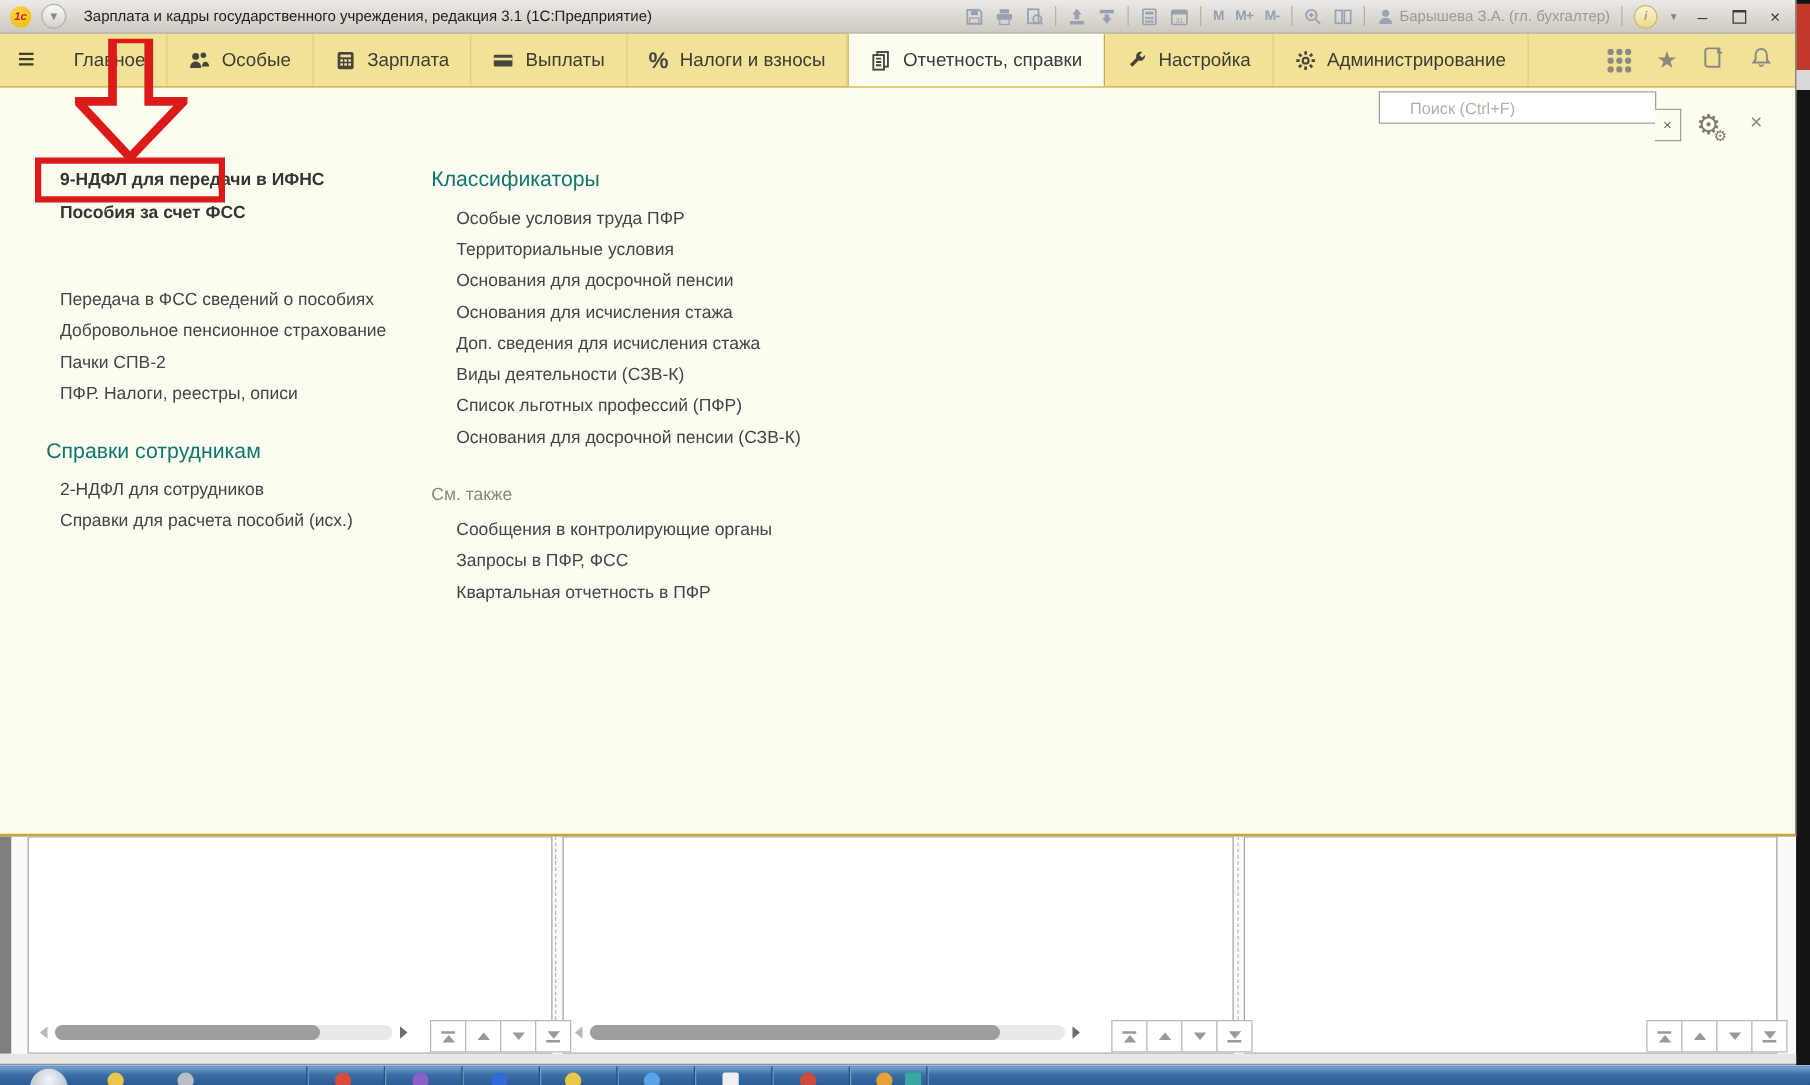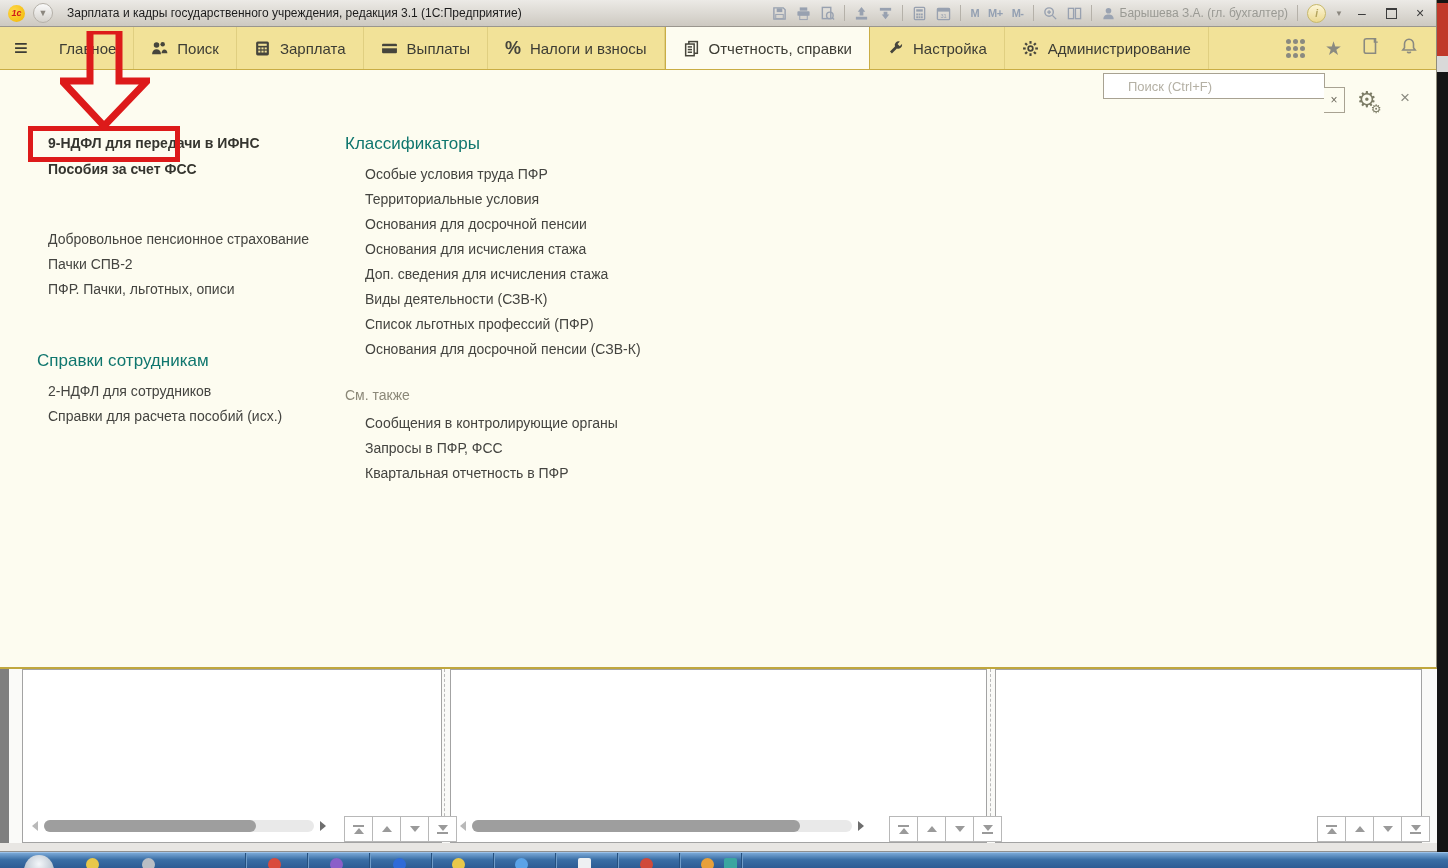--- a/index.html
+++ b/index.html
@@ -304,21 +304,21 @@
       </div>
     <div class="tab">
       <span class="ticon">
           <svg viewBox="0 0 16 16" fill="currentColor">
             <circle cx="5.2" cy="4.8" r="2.6"></circle>
             <circle cx="11" cy="4" r="2.1"></circle>
             <path d="M1 13.5c0-3.2 2-4.8 4.2-4.8s4.2 1.6 4.2 4.8z"></path>
             <path d="M9.8 12.5c.4-2.4 1.4-3.6 2.6-3.6 1.8 0 3 1.6 3 3.6z"></path>
           </svg>
         </span>
-      <span>Поиск</span>
+      <span>Особые</span>
       </div>
     <div class="tab">
       <span class="ticon">
           <svg viewBox="0 0 16 16" fill="currentColor">
             <rect x="2" y="1.5" width="12" height="13" rx="1.5"></rect>
             <g fill="#f2e298">
               <rect x="4" y="3.5" width="8" height="2"></rect>
               <rect x="4" y="7" width="2" height="1.8"></rect>
               <rect x="7" y="7" width="2" height="1.8"></rect>
               <rect x="10" y="7" width="2" height="1.8"></rect>
@@ -413,27 +413,30 @@
   <div id="col-left-feat" class="abs col">
     <div class="row25">
         <span class="link bold">9-НДФЛ для передачи в ИФНС</span>
       </div>
     <div class="row25">
         <span class="link bold">Пособия за счет ФСС</span>
       </div>
   </div>
   <div id="col-left-items" class="abs col">
     <div class="row25">
+        <span class="link">Передача в ФСС сведений о пособиях</span>
+      </div>
+    <div class="row25">
         <span class="link">Добровольное пенсионное страхование</span>
       </div>
     <div class="row25">
         <span class="link">Пачки СПВ-2</span>
       </div>
     <div class="row25">
-        <span class="link">ПФР. Пачки, льготных, описи</span>
+        <span class="link">ПФР. Налоги, реестры, описи</span>
       </div>
   </div>
   <div id="grp-certs-head" class="abs ghead">Справки сотрудникам</div>
   <div id="col-left-certs" class="abs col">
     <div class="row25">
         <span class="link">2-НДФЛ для сотрудников</span>
       </div>
     <div class="row25">
         <span class="link">Справки для расчета пособий (исх.)</span>
       </div>

